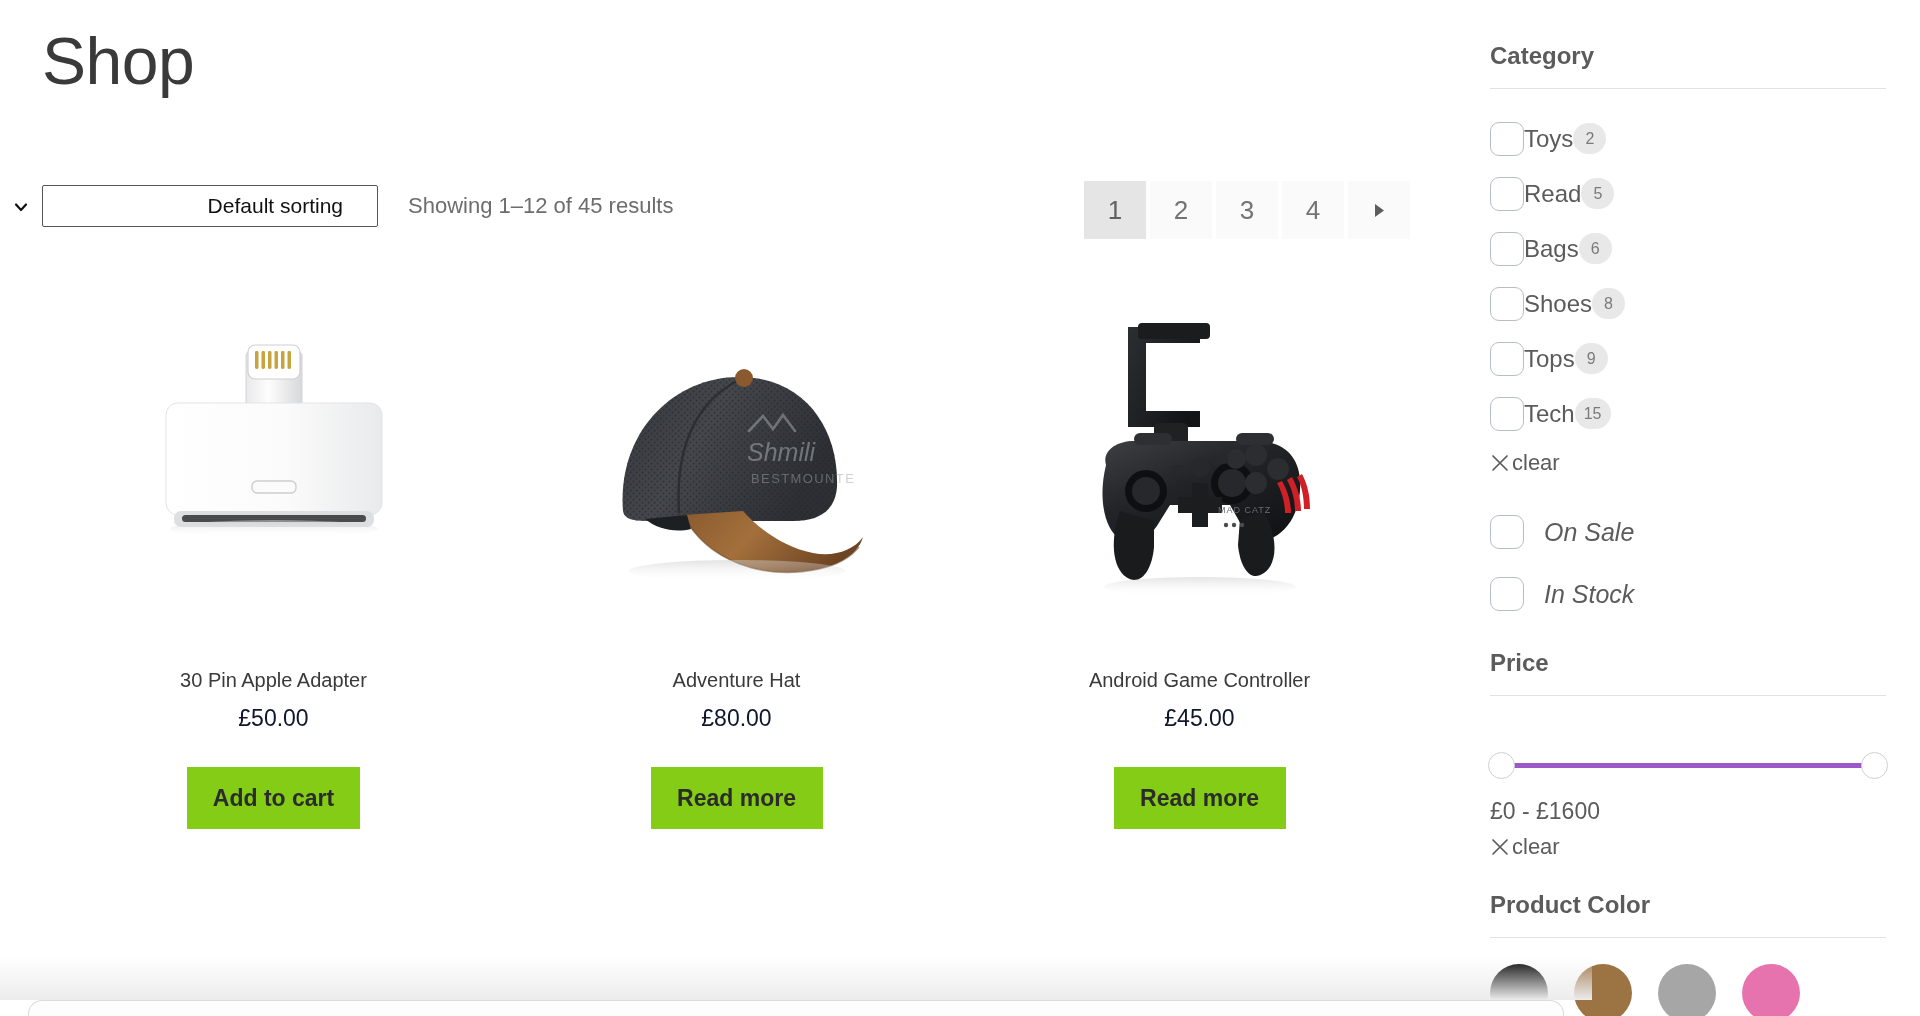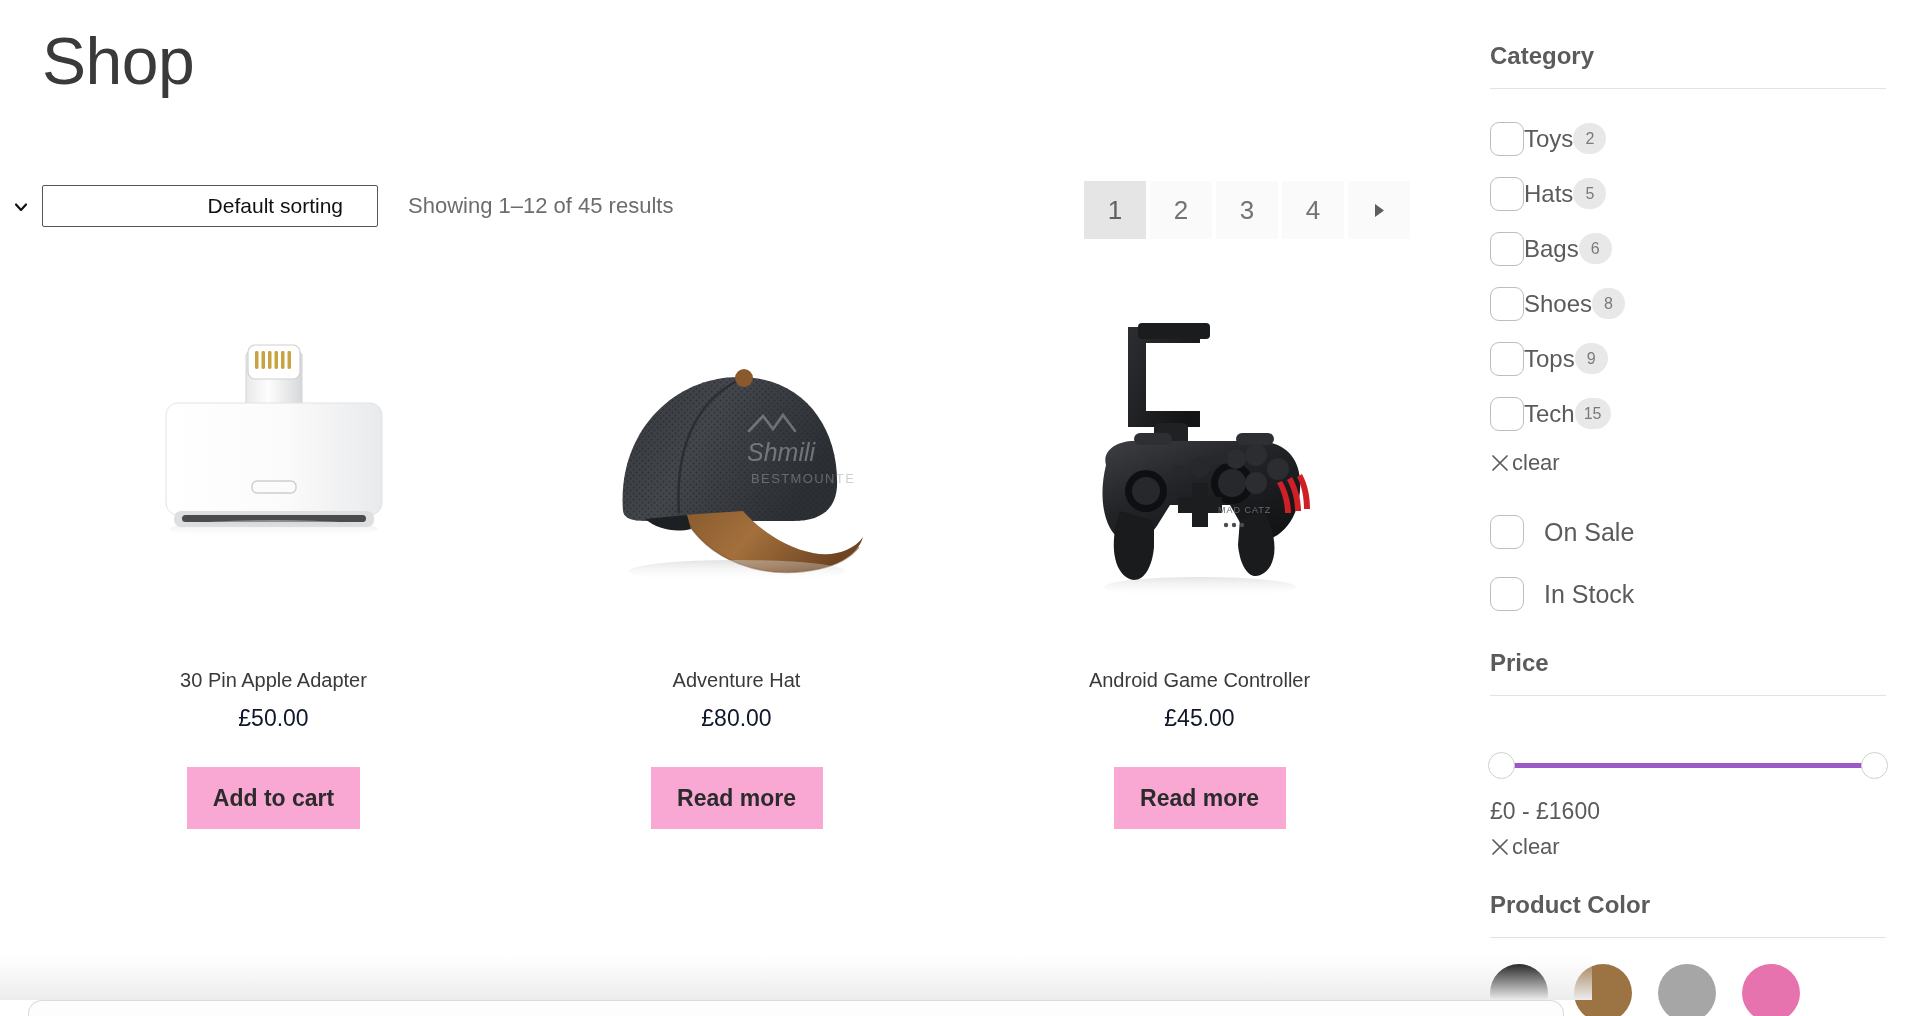--- a/index.html
+++ b/index.html
@@ -142,21 +142,21 @@
   }
   .product-price {
     margin-top: 13px;
     font-size: 23px;
     color: #0f172a;
   }
   .product-action {
     margin-top: 35px;
     min-width: 172px;
     height: 62px;
-    background: #f9a8d4;
+    background: #84cc16;
     border: none;
     font-family: "Liberation Sans", sans-serif;
     font-size: 23px;
     font-weight: bold;
     color: #2b2b2b;
     cursor: pointer;
     padding: 0 26px;
   }
 
   
@@ -234,20 +234,21 @@
     height: 44px;
   }
   .x-icon { width: 20px; height: 20px; flex: 0 0 auto; }
 
   .toggle-row {
     display: flex;
     align-items: center;
     gap: 20px;
     height: 62px;
     cursor: pointer;
+    font-style: italic;
   }
   .toggle-row .cat-label { font-size: 25px; }
 
   
   .price-slider {
     position: relative;
     width: 396px;
     height: 30px;
     margin-top: 54px;
   }
@@ -533,21 +534,21 @@
       <div class="cat-grid">
 
         <div class="cat-item">
           <span class="cbox"></span>
           <span class="cat-label">Toys</span>
           <span class="cat-count">2</span>
         </div>
 
         <div class="cat-item">
           <span class="cbox"></span>
-          <span class="cat-label">Hats</span>
+          <span class="cat-label">Read</span>
           <span class="cat-count">5</span>
         </div>
 
         <div class="cat-item">
           <span class="cbox"></span>
           <span class="cat-label">Bags</span>
           <span class="cat-count">6</span>
         </div>
 
         <div class="cat-item">

